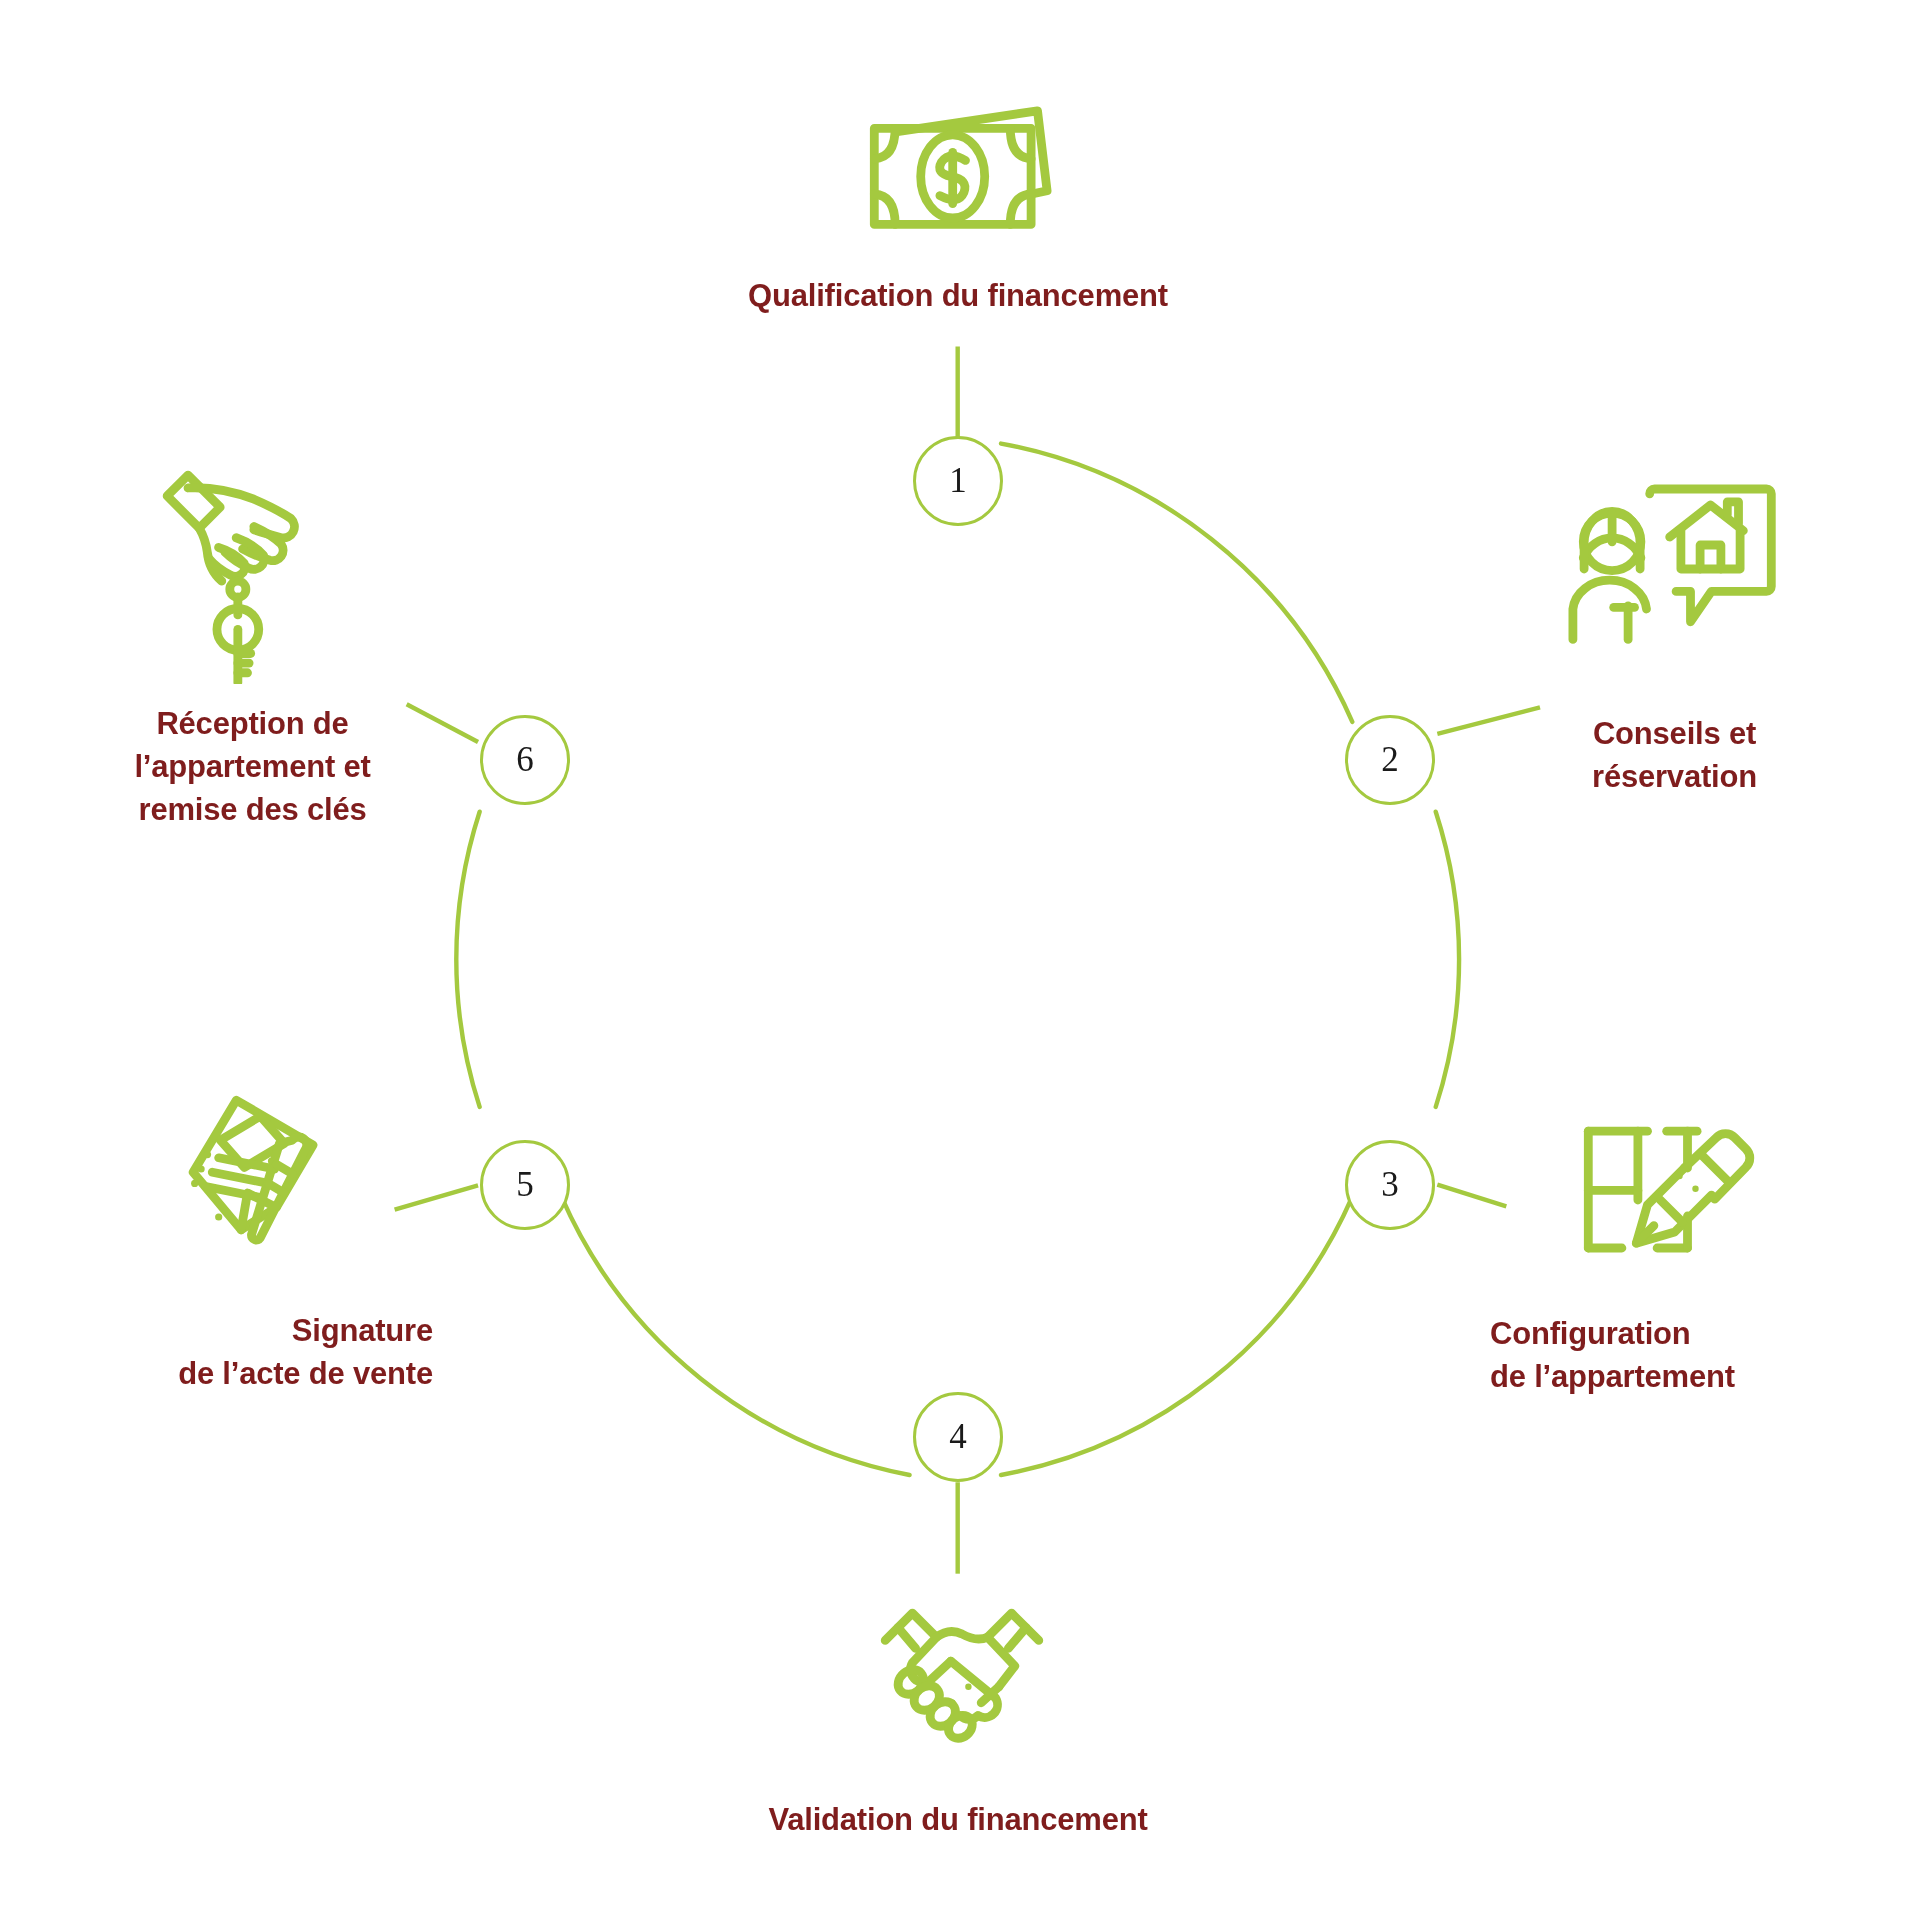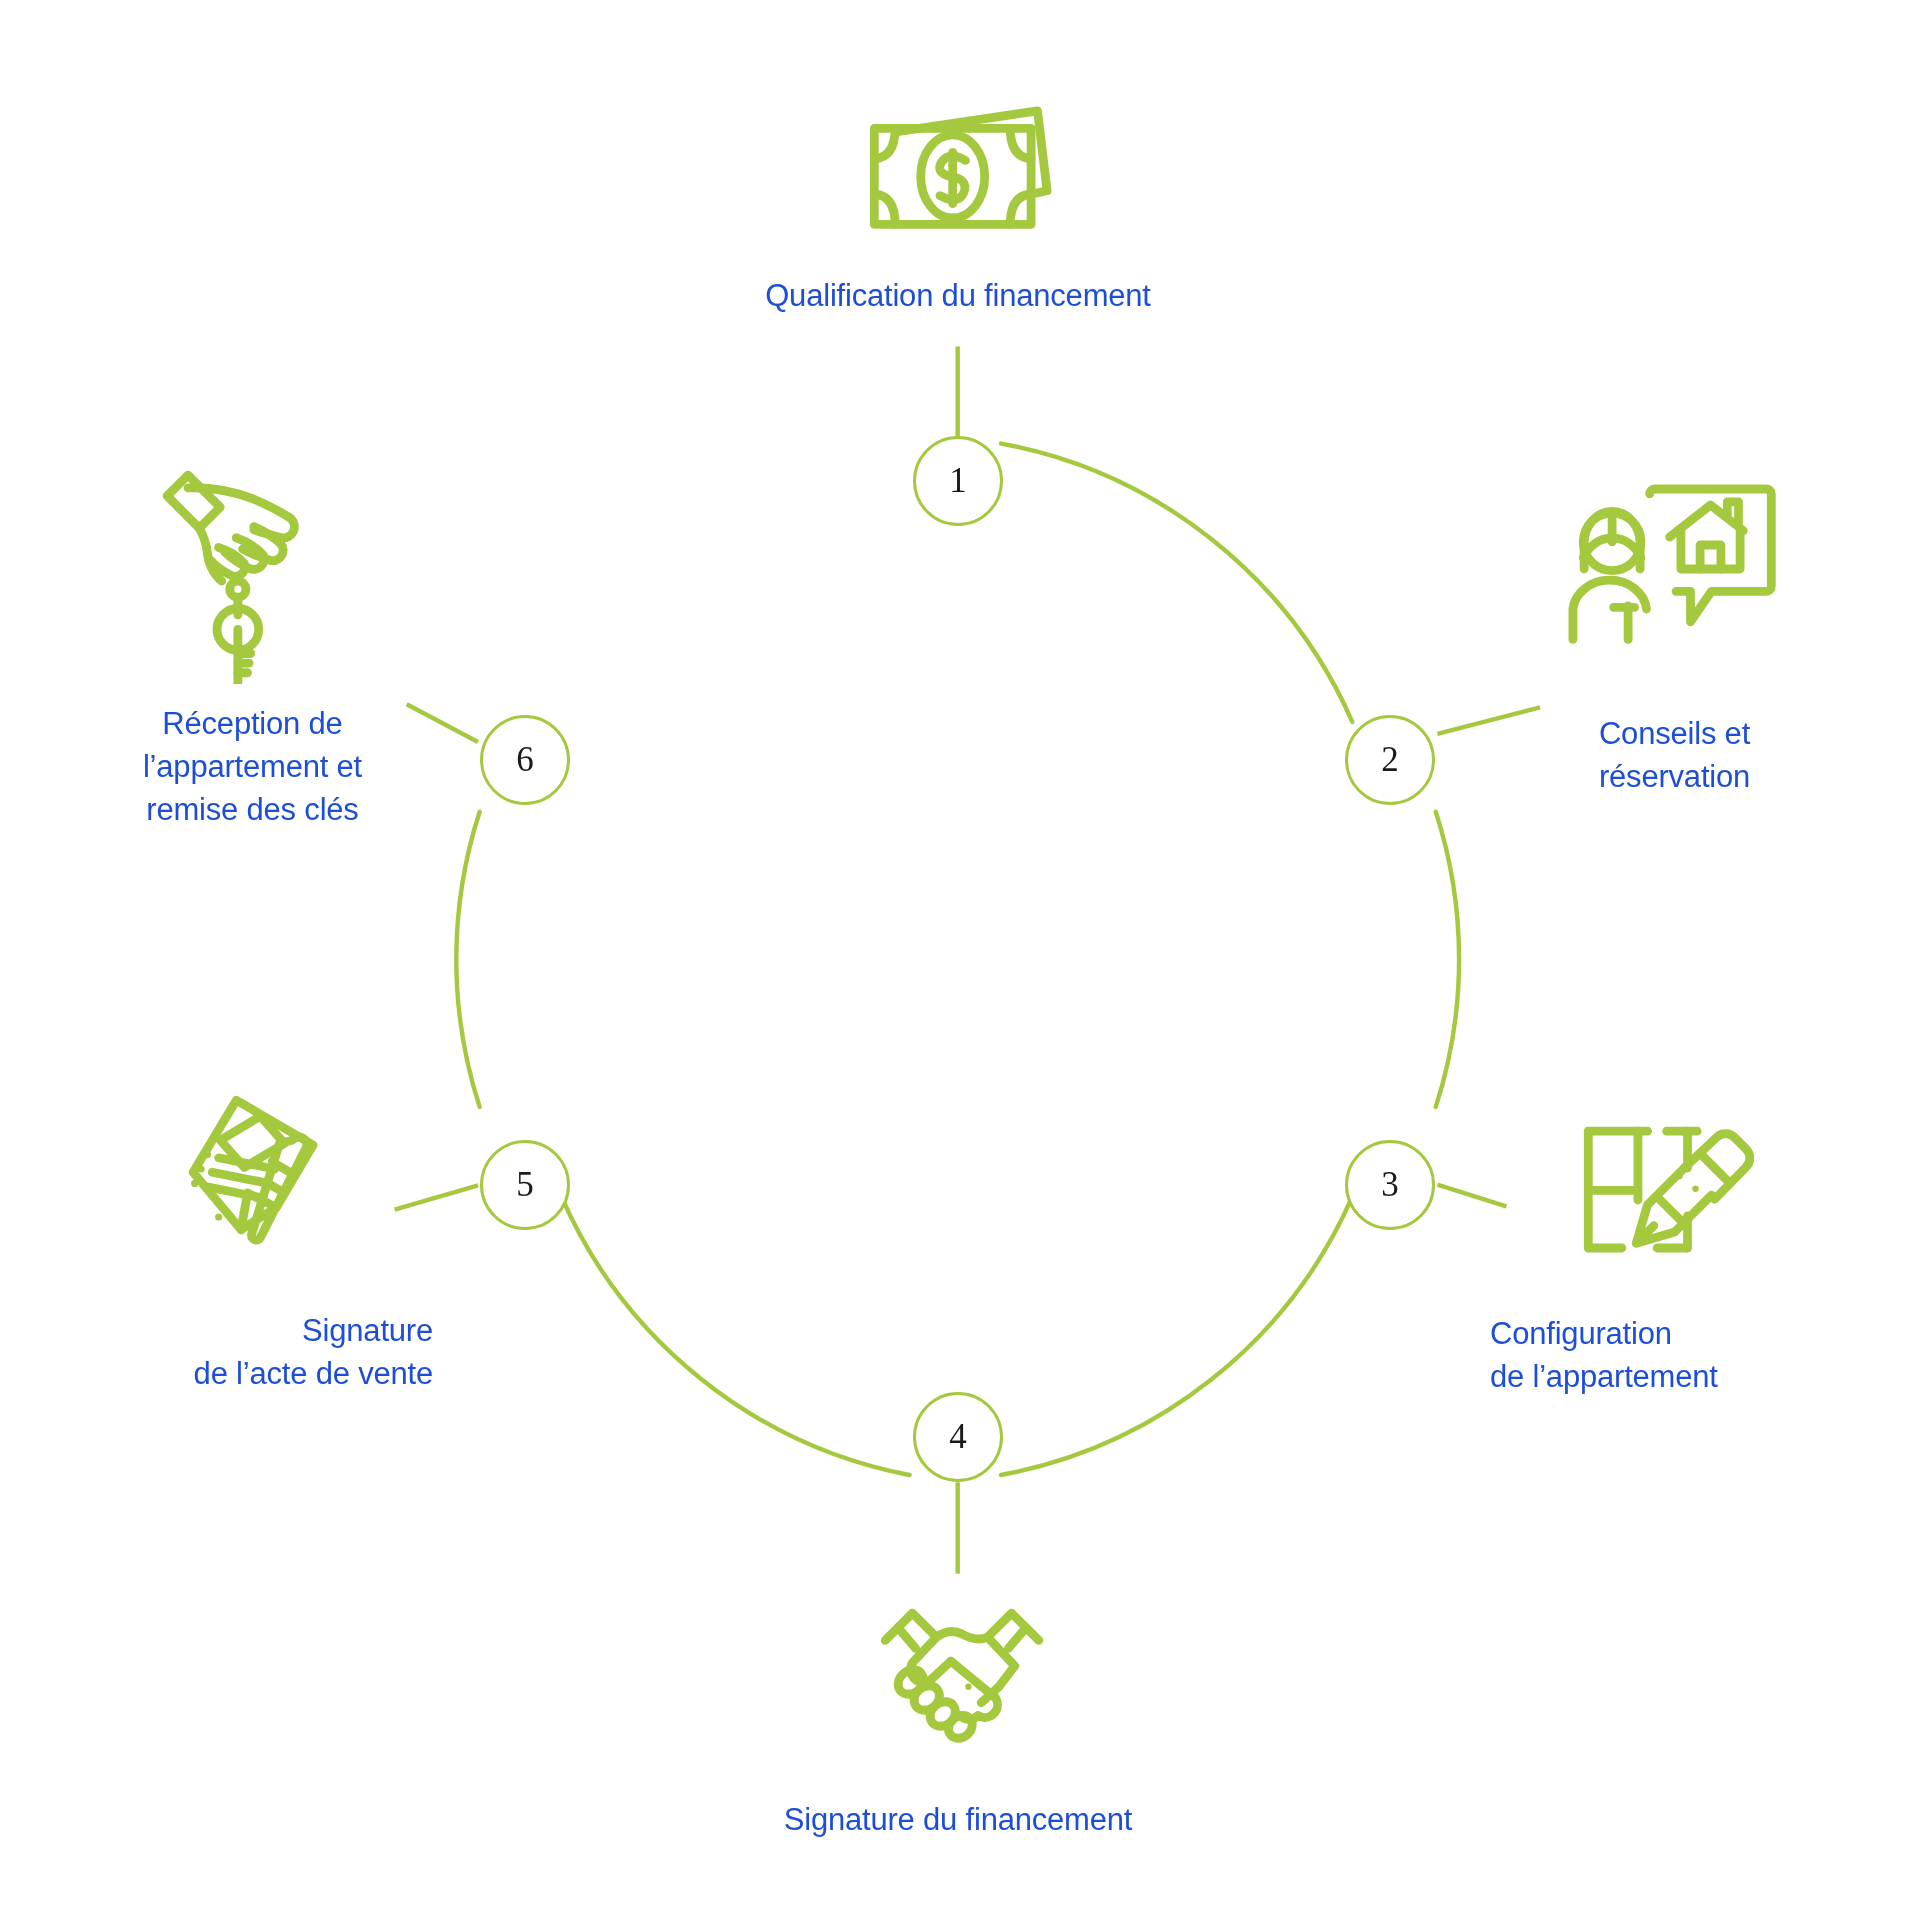--- a/index.html
+++ b/index.html
@@ -28,22 +28,22 @@
     height: 1925px;
   }
   .icon-box {
     position: absolute;
     display: flex;
     align-items: center;
     justify-content: center;
   }
   .node-label {
     position: absolute;
-    color: #1d4ed8;
-    font-weight: normal;
+    color: #7f1d1d;
+    font-weight: bold;
     font-size: 31px;
     line-height: 43px;
     letter-spacing: -0.2px;
     white-space: pre-line;
   }
   .node-number {
     position: absolute;
     width: 90px;
     height: 90px;
     border-radius: 50%;
@@ -177,21 +177,21 @@
       <ellipse cx="56" cy="130" rx="17" ry="14" transform="rotate(-40 56 130)"></ellipse>
       <ellipse cx="76" cy="150" rx="17" ry="14" transform="rotate(-40 76 150)"></ellipse>
       <ellipse cx="96" cy="170" rx="17" ry="14" transform="rotate(-40 96 170)"></ellipse>
       <ellipse cx="118" cy="186" rx="16" ry="13" transform="rotate(-40 118 186)"></ellipse>
       <line x1="40" y1="62" x2="62" y2="88"></line>
       <line x1="200" y1="62" x2="178" y2="88"></line>
       <circle cx="128" cy="136" r="4" fill="#a4c93f" stroke="none"></circle>
       <circle cx="108" cy="156" r="4" fill="#a4c93f" stroke="none"></circle>
     </svg>
   </div>
-  <div class="node-label" style="left:597px; top:1798px; width:722px; text-align:center;">Signature du financement</div>
+  <div class="node-label" style="left:597px; top:1798px; width:722px; text-align:center;">Validation du financement</div>
   <div class="node-number" style="left:913px; top:1392px;">4</div>
 
   <div class="icon-box" style="left:143px; top:1081px; width:225px; height:192px;">
     <svg viewBox="0 0 280 240" width="225" height="192" fill="none" stroke="#a4c93f" stroke-width="11" stroke-linejoin="round" stroke-linecap="round">
 
       <path d="M62 114 L116 24 L212 80 L166 158 L122 186 L62 114 Z"></path>
       <path d="M122 186 L130 140 L166 158"></path>
 
       <path d="M96 74 L146 44 L176 78 L126 108 Z"></path>
 

